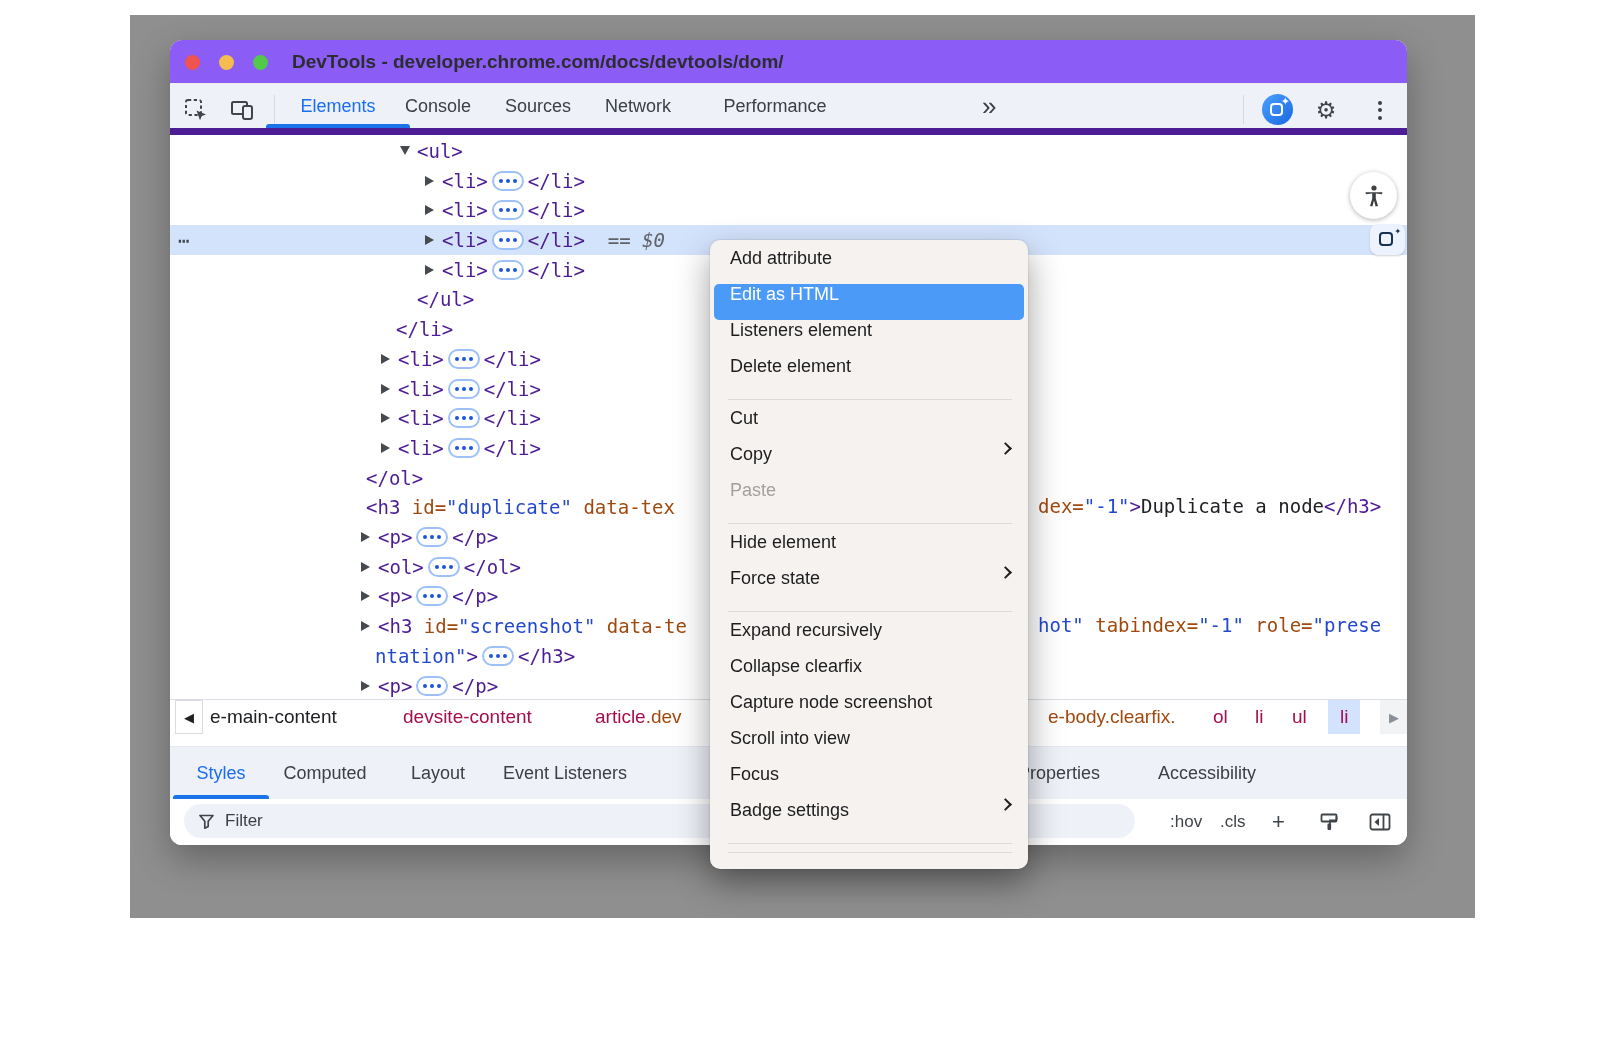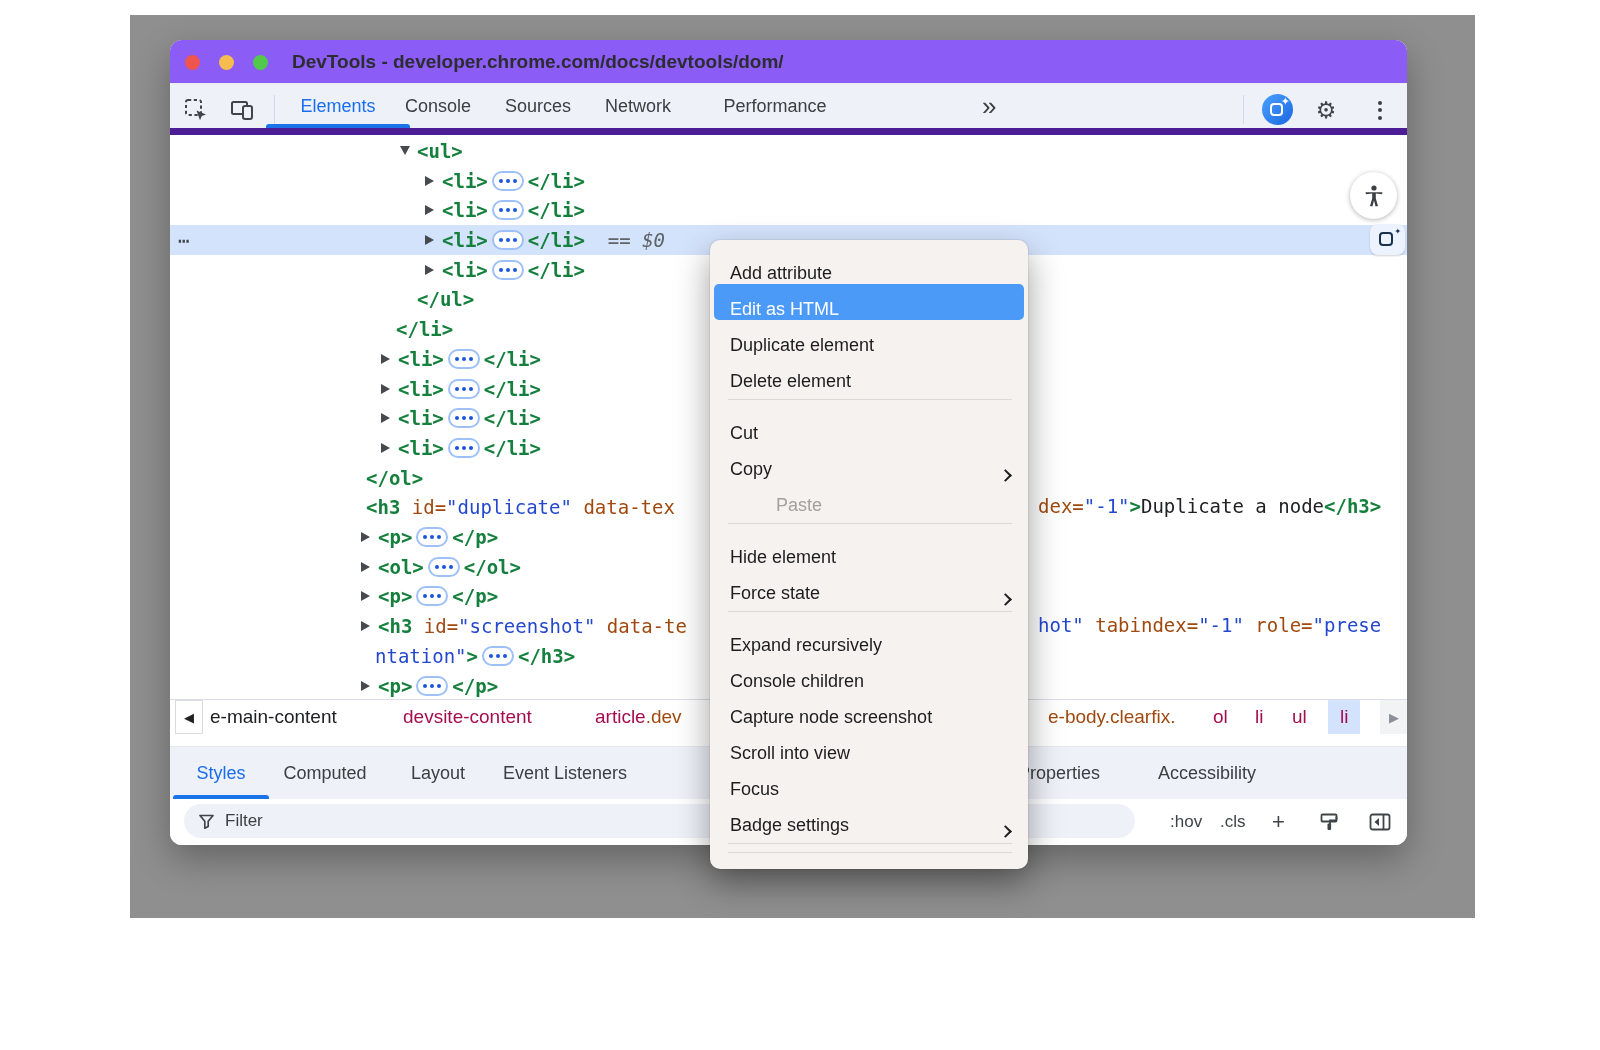--- a/index.html
+++ b/index.html
@@ -31,21 +31,21 @@
   .ai-circle .sp { position:absolute; right:3px; top:1px; color:#fff; font-size:11px; }
   .gear { font-family:"DejaVu Sans",sans-serif; font-size:23px; color:#41454a; line-height:28px; }
   .kebab { display:flex; flex-direction:column; gap:3.5px; }
   .kebab i { width:4px; height:4px; border-radius:50%; background:#3c4043; }
 
   
   .domtree { position:absolute; left:0; top:95px; right:0; height:564px; background:#fff; overflow:hidden; }
   .row { position:absolute; left:0; right:0; height:29.7px; display:flex; align-items:center;
          font-family:"DejaVu Sans Mono",monospace; font-size:19px; color:#202124; white-space:pre; }
   .row.selected { background:#d4e3fc; }
-  .tg { color:#15803d;font-weight:bold; }
+  .tg { color:#4c1d95; }
   .at { color:#a0490f; }
   .vl { color:#2448cd; }
   .gr { color:#5f6368; }
   .it { font-style:italic; }
   .tri-r { width:0; height:0; border-top:5.5px solid transparent; border-bottom:5.5px solid transparent; border-left:9px solid #46494d; margin-right:8px; flex:none; }
   .tri-d { width:0; height:0; border-left:5.5px solid transparent; border-right:5.5px solid transparent; border-top:9px solid #46494d; margin-right:7px; flex:none; }
   .pill { display:inline-flex; align-items:center; justify-content:center; gap:3px; min-width:32px; height:20px;
           border:2px solid #9dc0f9; border-radius:11px; background:#fff; margin:0 4px; flex:none; }
   .pill i { width:4px; height:4px; border-radius:50%; background:#1a56db; }
   .gutter-dots { position:absolute; left:8px; color:#3f4750; font-size:19px; letter-spacing:1px; }
@@ -74,23 +74,23 @@
   
   .filterrow { position:absolute; left:0; top:759px; right:0; height:46px; background:#fff; }
   .filter-input { position:absolute; left:14px; top:5px; width:951px; height:34px; border-radius:17px; background:#eef1f8;
                   display:flex; align-items:center; padding-left:14px; gap:10px; font-size:17px; color:#3c4043; }
   .mini { position:absolute; top:0; height:46px; display:flex; align-items:center; font-size:17px; color:#3f4449; }
   .plus { font-size:22px; position:relative; }
 
   
   .menu { position:absolute; left:710px; top:240px; width:318px; background:#f5f2ef; border-radius:10px; z-index:10;
           box-shadow:0 0 0 1px rgba(0,0,0,.06), 0 14px 34px rgba(0,0,0,.38); padding:8px 0; }
-  .mi { height:36px; display:flex; align-items:flex-end; padding:0 18px 0 20px; font-size:18px; color:#1d1d1f; }
+  .mi { height:36px; display:flex; align-items:flex-start; padding:0 18px 0 20px; font-size:18px; color:#1d1d1f; }
   .mi.sel { background:#4b9af8; color:#fff; border-radius:5px; margin:0 4px; padding:0 0 0 16px; }
-  .mi.dis { color:#a3a09d;margin-left:46px; }
+  .mi.dis { color:#a3a09d; }
   .msep { height:1px; background:#dcd9d6; margin:7px 16px 8px 18px; }
   .chev { margin-left:auto; width:9px; height:9px; border-right:2.2px solid #1d1d1f; border-top:2.2px solid #1d1d1f; transform:rotate(45deg); }
   .nbadge { margin-left:12px; background:#1a5bd7; color:#fff; font-size:12px; font-weight:700; letter-spacing:.5px;
             padding:3px 9px; border-radius:10px; line-height:1; }
   svg { display:block; }
 </style>
 </head>
 <body>
 
 <div class="backdrop"></div>
@@ -303,21 +303,21 @@
 </div>
 
 <div class="menu">
   <div class="mi">
       <span>Add attribute</span>
     </div>
   <div class="mi sel">
       <span>Edit as HTML</span>
     </div>
   <div class="mi">
-      <span>Duplicate element</span>
+      <span>Listeners element</span>
     </div>
   <div class="mi">
       <span>Delete element</span>
     </div>
   <div class="msep"></div>
   <div class="mi">
       <span>Cut</span>
     </div>
   <div class="mi">
       <span>Copy</span>
@@ -332,21 +332,21 @@
     </div>
   <div class="mi">
       <span>Force state</span>
       <span class="chev"></span>
     </div>
   <div class="msep"></div>
   <div class="mi">
       <span>Expand recursively</span>
     </div>
   <div class="mi">
-      <span>Console children</span>
+      <span>Collapse clearfix</span>
     </div>
   <div class="mi">
       <span>Capture node screenshot</span>
     </div>
   <div class="mi">
       <span>Scroll into view</span>
     </div>
   <div class="mi">
       <span>Focus</span>
     </div>

